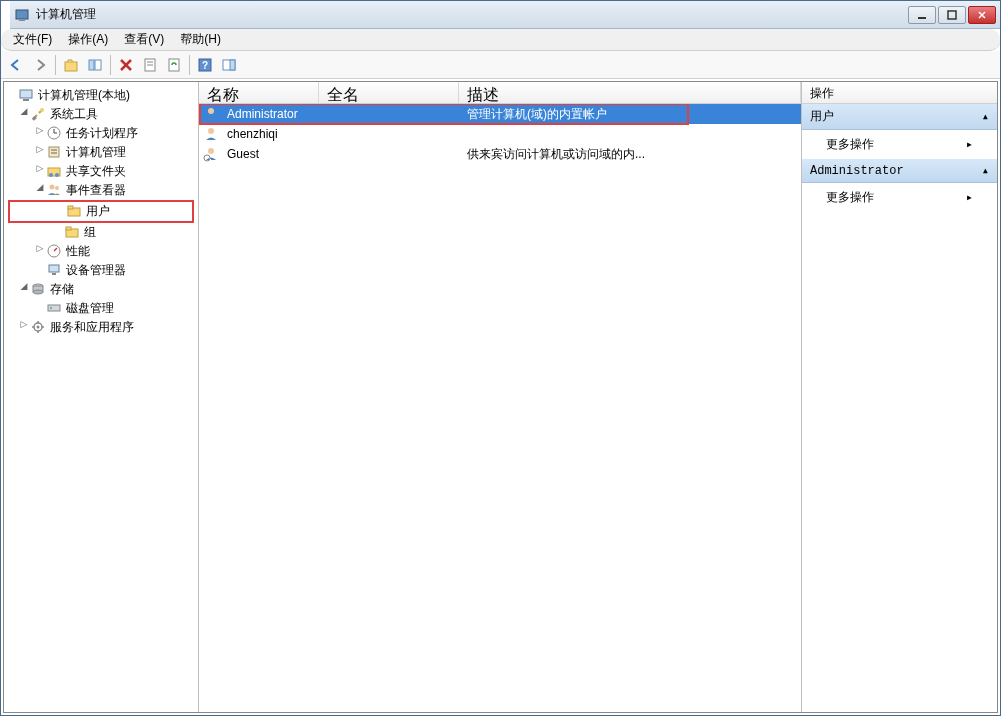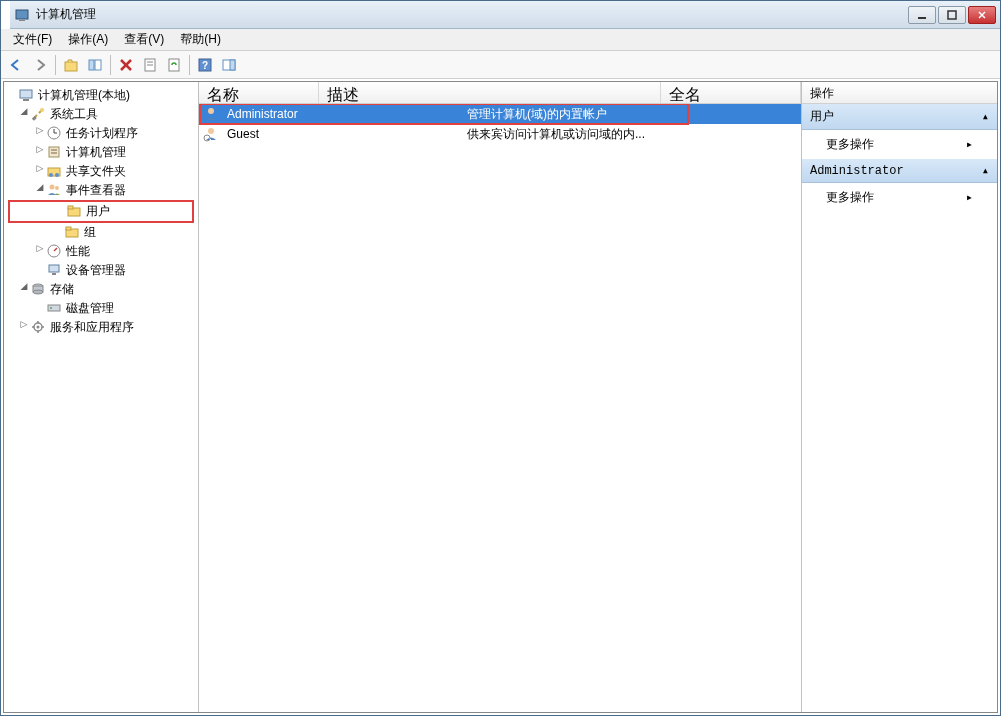--- a/index.html
+++ b/index.html
@@ -7,21 +7,21 @@
 
 .window { width: 1001px; height: 716px; border: 1px solid #4a6a8a; background: #fff; display: flex; flex-direction: column; }
 
 .titlebar { height: 28px; background: linear-gradient(to bottom, #e8f0f8, #d0dce8); display: flex; align-items: center; padding: 4px 4px; border-bottom: 1px solid #a0b8c8; margin-left: 9px; }
 .titlebar .tb-icon { width: 16px; height: 16px; margin-right: 6px; }
 .titlebar .tb-title { flex: 1; color: #000; font-size: 12px; }
 .titlebar .tb-controls { display: flex; gap: 2px; }
 .tb-btn { width: 28px; height: 18px; border: 1px solid #8a9aa8; background: linear-gradient(to bottom, #f0f4f8, #d8e0e8); border-radius: 2px; display: flex; align-items: center; justify-content: center; font-size: 10px; cursor: pointer; }
 .tb-btn.close { background: linear-gradient(to bottom, #e88080, #c83030); color: #fff; border-color: #a02020; }
 
-.menubar { height: 22px; background: #f0f0f0; display: flex; align-items: flex-end; padding: 0 4px; border-bottom: 1px solid #d0d0d0; }
+.menubar { height: 22px; background: #f0f0f0; display: flex; align-items: flex-end; padding: 0 4px; border-bottom: 1px solid #d0d0d0; border-radius: 10px; }
 .menu-item { padding: 2px 8px; cursor: pointer; }
 
 .toolbar { height: 28px; background: #f8f8f8; display: flex; align-items: center; padding: 0 4px; border-bottom: 1px solid #d0d0d0; gap: 2px; }
 .tool-btn { width: 22px; height: 22px; display: flex; align-items: center; justify-content: center; cursor: pointer; border: 1px solid transparent; border-radius: 2px; }
 .tool-sep { width: 1px; height: 20px; background: #c0c0c0; margin: 0 2px; }
 
 .content { flex: 1; display: flex; border-top: 1px solid #888; margin: 2px; border: 1px solid #888; }
 
 .tree-panel { width: 195px; border-right: 1px solid #c0c0c0; overflow: auto; background: #fff; padding: 4px 0; }
 .tree-node { display: flex; align-items: flex-start; padding: 1px 0; cursor: pointer; white-space: nowrap; }
@@ -290,35 +290,46 @@
               </svg>
             </span>
           <span class="tree-label">服务和应用程序</span>
         </div>
       </div>
     </div>
 
     <div class="list-panel">
       <div class="list-header">
         <div class="list-header-col" style="width:120px">名称</div>
+        <div class="list-header-col" style="width:140px">全名</div>
         <div class="list-header-col" style="flex:1">描述</div>
-        <div class="list-header-col" style="width:140px">全名</div>
       </div>
       <div class="list-body">
         <div class="list-row selected">
           <div class="row-highlight" style="width:490px"></div>
           <span class="row-icon">
               <svg width="16" height="16">
                 <circle cx="8" cy="5" r="3" fill="#f0c8a0"></circle>
                 <path d="M3 14 Q8 9 13 14" fill="#5080c0"></path>
               </svg>
             </span>
           <span class="list-cell" style="width:100px">Administrator</span>
           <span class="list-cell" style="width:140px"></span>
           <span class="list-cell" style="flex:1">管理计算机(域)的内置帐户</span>
+        </div>
+        <div class="list-row">
+          <span class="row-icon">
+              <svg width="16" height="16">
+                <circle cx="8" cy="5" r="3" fill="#f0c8a0"></circle>
+                <path d="M3 14 Q8 9 13 14" fill="#5080c0"></path>
+              </svg>
+            </span>
+          <span class="list-cell" style="width:100px">chenzhiqi</span>
+          <span class="list-cell" style="width:140px"></span>
+          <span class="list-cell" style="flex:1"></span>
         </div>
         <div class="list-row">
           <span class="row-icon">
               <svg width="16" height="16">
                 <circle cx="8" cy="5" r="3" fill="#f0c8a0"></circle>
                 <path d="M3 14 Q8 9 13 14" fill="#5080c0"></path>
                 <path d="M2 8 L8 14" stroke="#fff" stroke-width="1"></path>
                 <circle cx="4" cy="12" r="3" fill="none" stroke="#888"></circle>
               </svg>
             </span>

